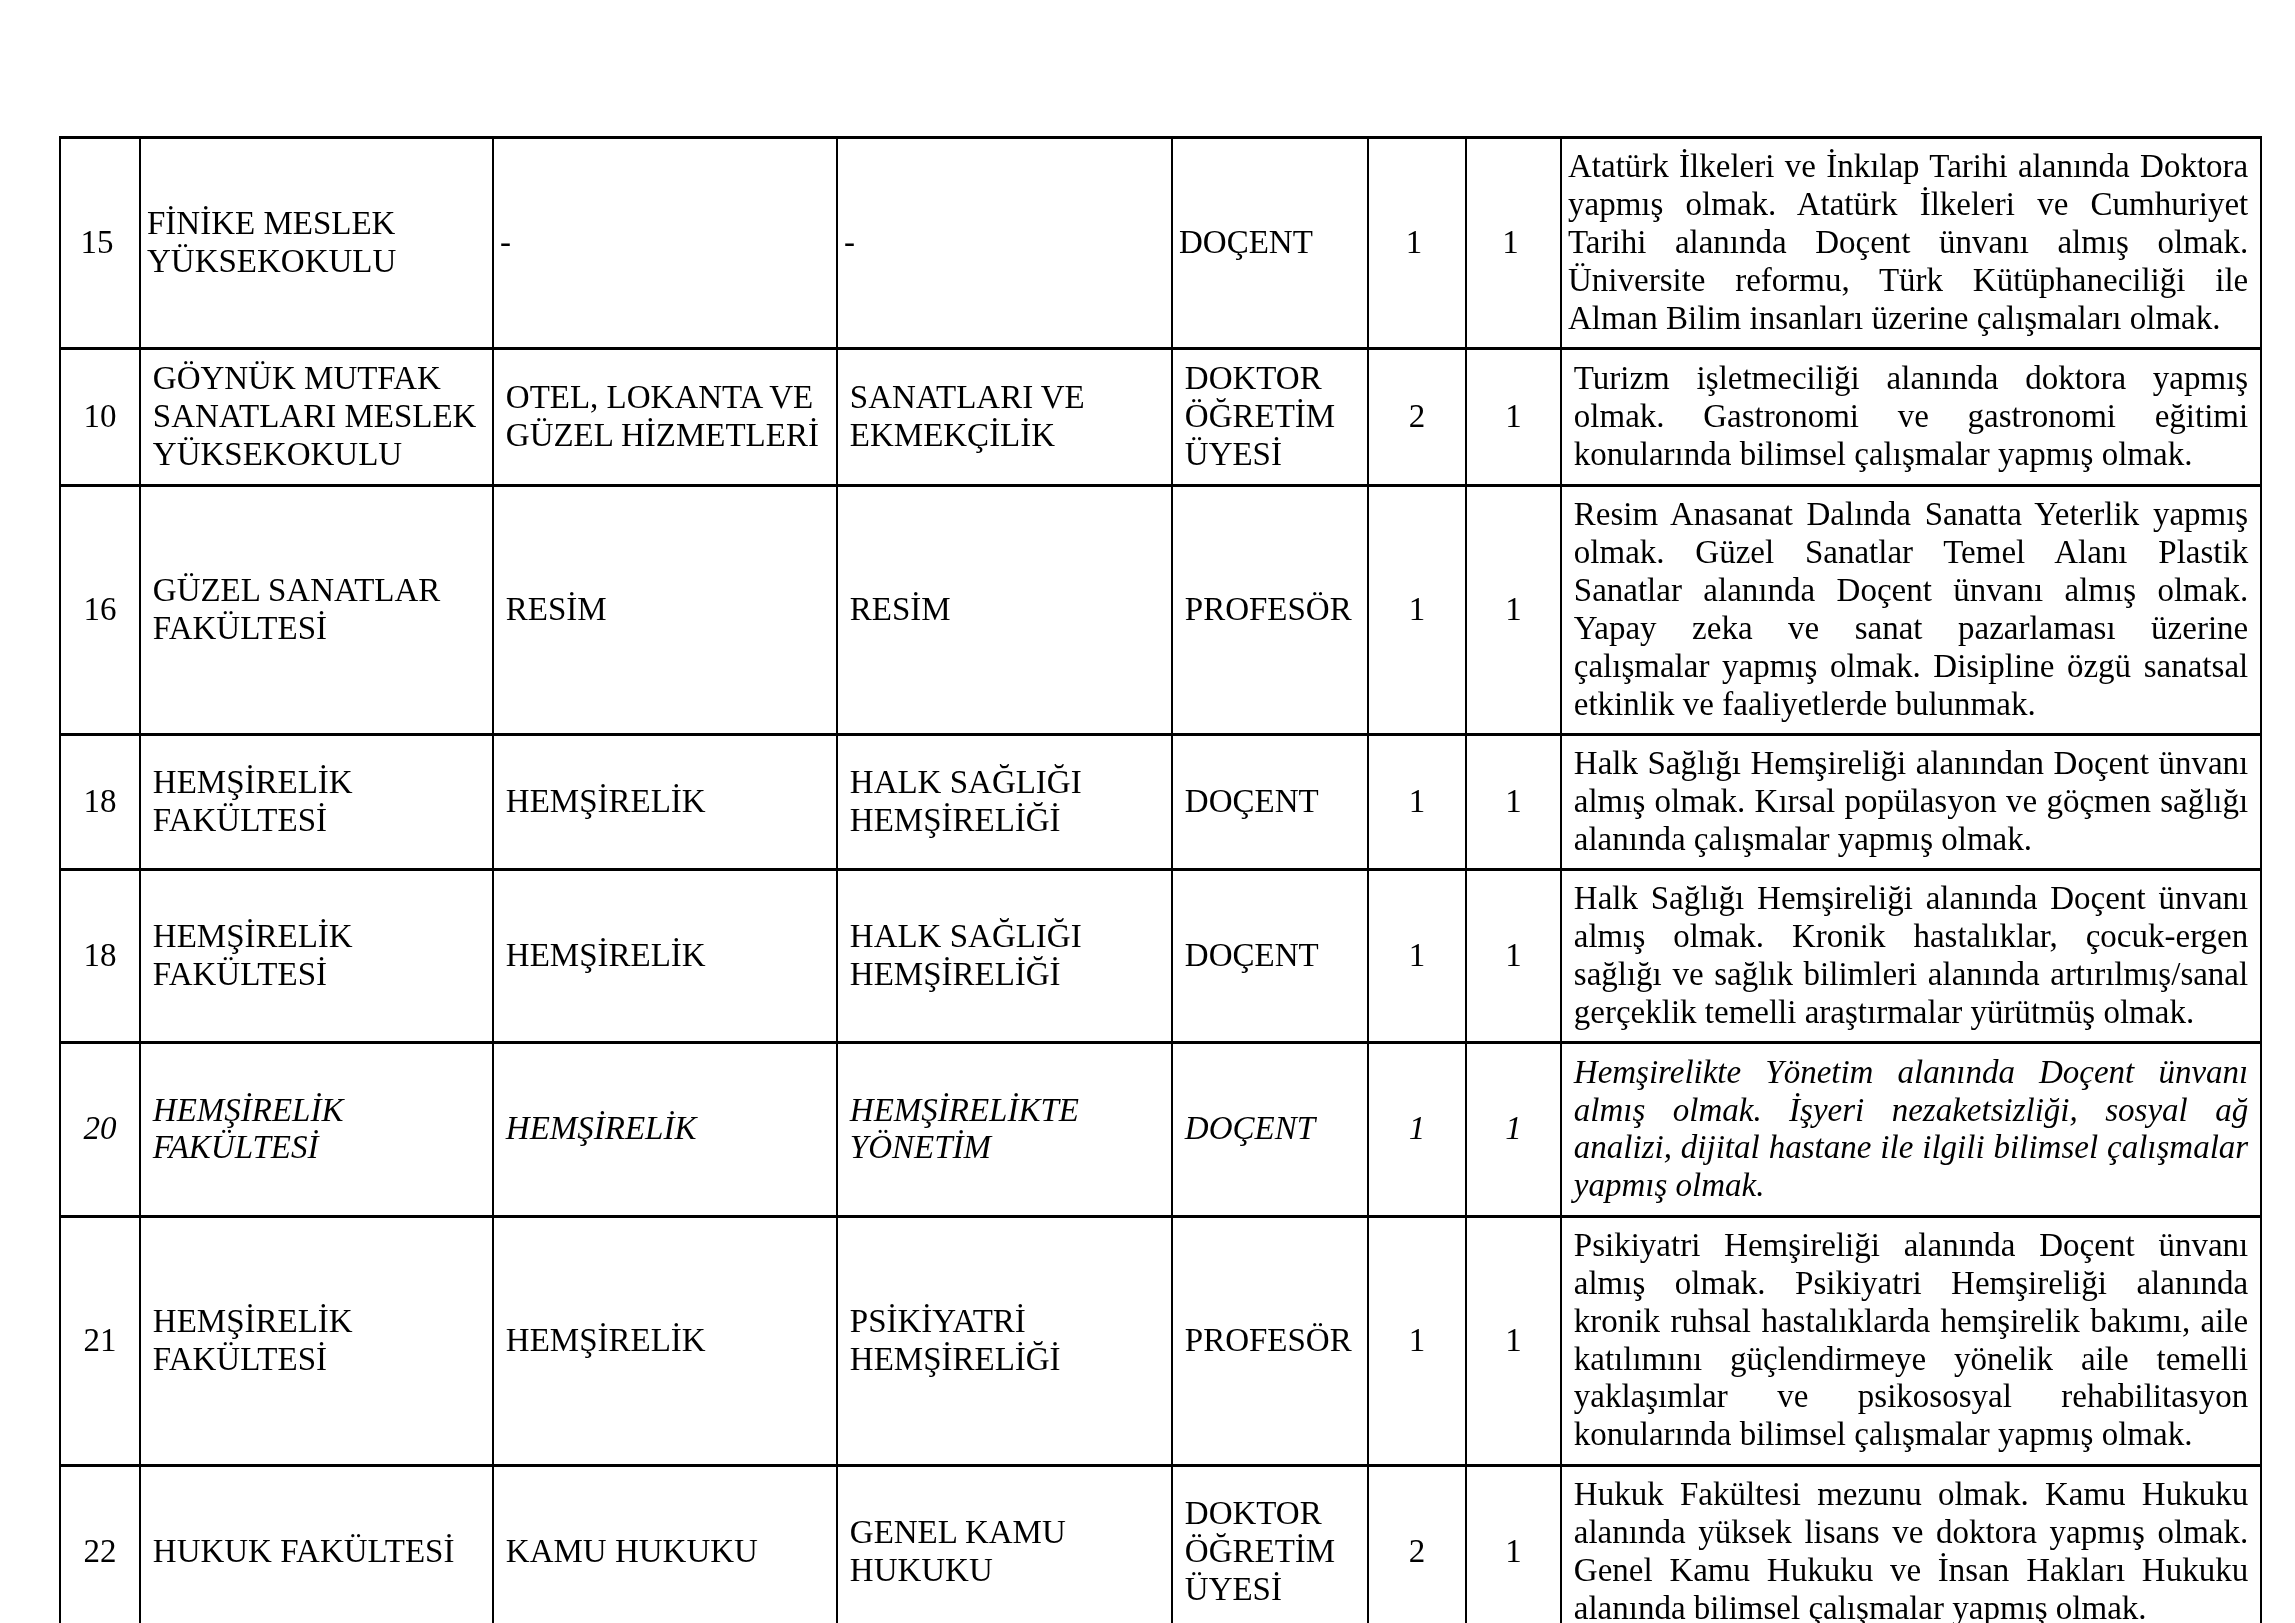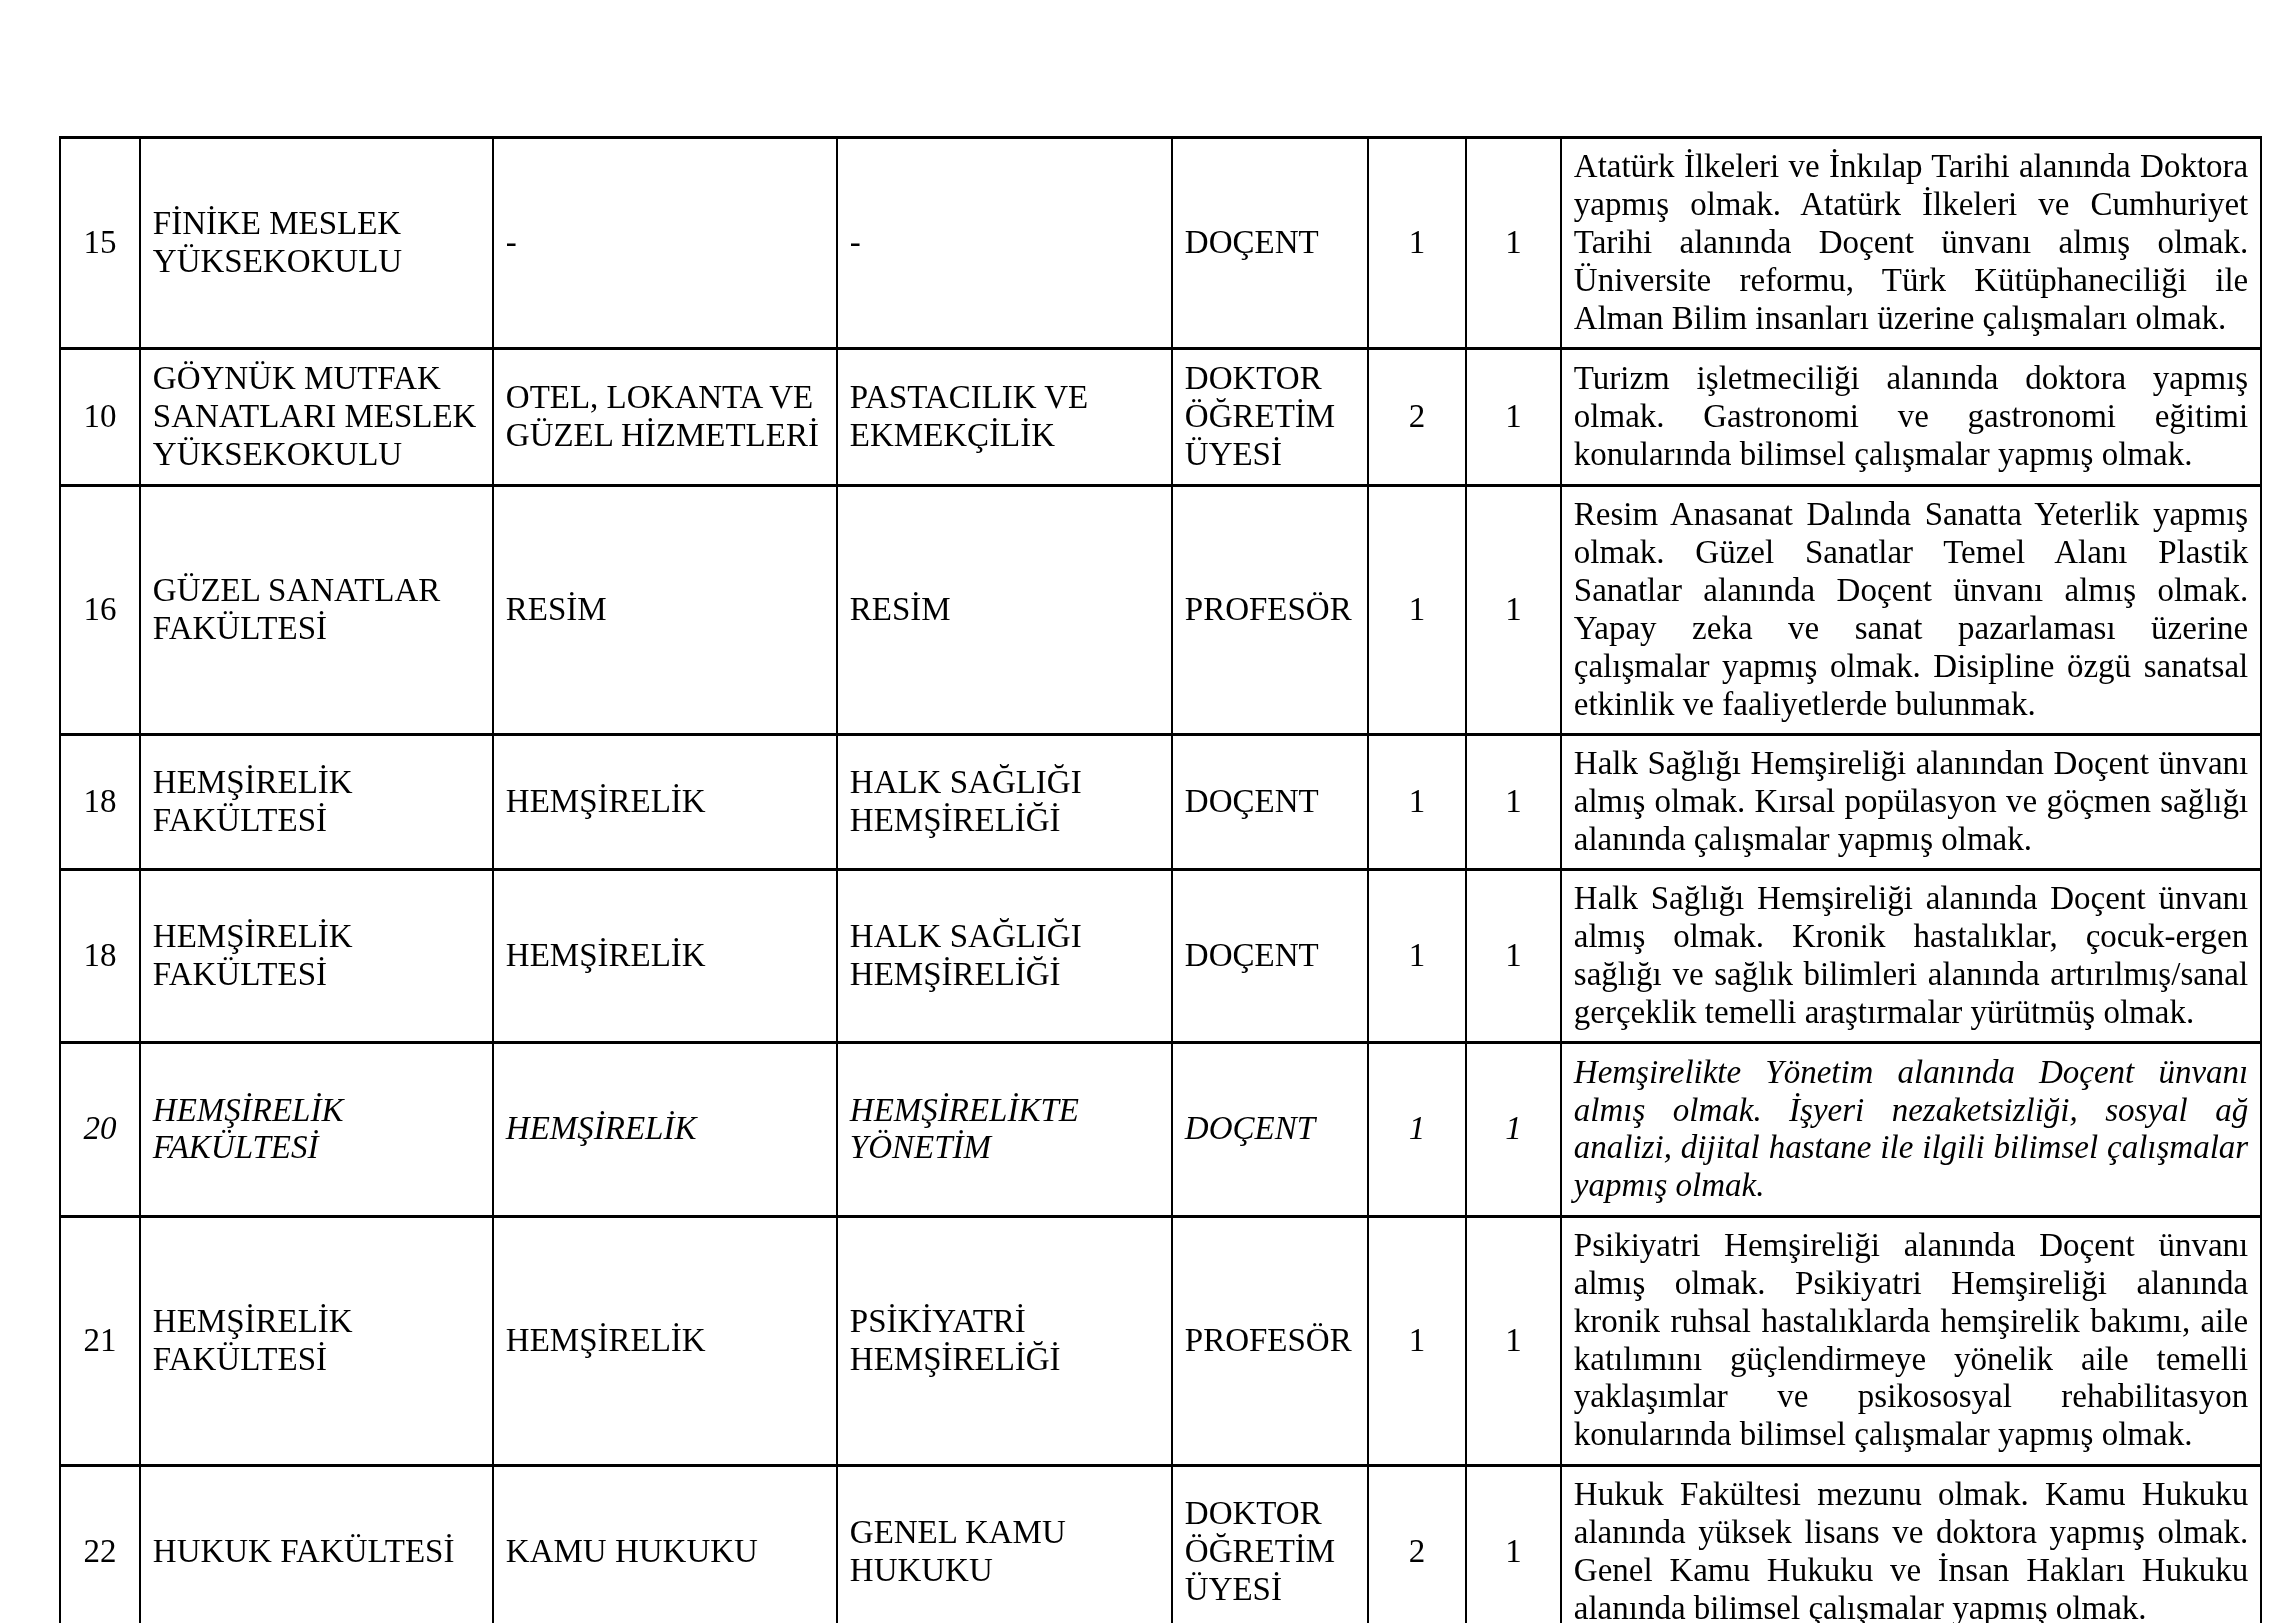--- a/index.html
+++ b/index.html
@@ -38,21 +38,21 @@
     line-height: 1.15;
     padding: 9.2px 11.8px;
     box-sizing: border-box;
     overflow: hidden;
     word-wrap: break-word;
   }
   td.col-no     { text-align: center; padding-left: 2.6px; padding-right: 2.6px; }
   td.col-quota  { text-align: center; padding-left: 3.9px; padding-right: 3.9px; }
   td.col-desc   { text-align: justify; padding-left: 10.5px; padding-right: 9.2px; }
   
-  tbody tr:nth-child(1) td { height: 186px; }
+  tbody tr:nth-child(1) td { height: 186px; padding-left: 6px; }
   tbody tr:nth-child(2) td { height: 137px; }
   tbody tr:nth-child(3) td { height: 236px; }
   tbody tr:nth-child(4) td { height: 117px; }
   tbody tr:nth-child(5) td { height: 151px; }
   tbody tr:nth-child(6) td { height: 127px; font-style: italic; }
   tbody tr:nth-child(7) td { height: 226px; margin-left: 16px; }
   tbody tr:nth-child(8) td { height: 173px; }
 </style>
 </head>
 <body>
@@ -77,21 +77,21 @@
     <td class="col-text">-</td>
     <td class="col-text">DOÇENT</td>
     <td class="col-quota">1</td>
     <td class="col-quota">1</td>
     <td class="col-desc">Atatürk İlkeleri ve İnkılap Tarihi alanında Doktora yapmış olmak. Atatürk İlkeleri ve Cumhuriyet Tarihi alanında Doçent ünvanı almış olmak. Üniversite reformu, Türk Kütüphaneciliği ile Alman Bilim insanları üzerine çalışmaları olmak.</td>
   </tr>
         <tr>
     <td class="col-no">10</td>
     <td class="col-text">GÖYNÜK MUTFAK SANATLARI MESLEK YÜKSEKOKULU</td>
     <td class="col-text">OTEL, LOKANTA VE GÜZEL HİZMETLERİ</td>
-    <td class="col-text">PASTACILIK VE EKMEKÇİLİK</td>
+    <td class="col-text">SANATLARI VE EKMEKÇİLİK</td>
     <td class="col-text">DOKTOR ÖĞRETİM ÜYESİ</td>
     <td class="col-quota">2</td>
     <td class="col-quota">1</td>
     <td class="col-desc">Turizm işletmeciliği alanında doktora yapmış olmak. Gastronomi ve gastronomi eğitimi konularında bilimsel çalışmalar yapmış olmak.</td>
   </tr>
         <tr>
     <td class="col-no">16</td>
     <td class="col-text">GÜZEL SANATLAR FAKÜLTESİ</td>
     <td class="col-text">RESİM</td>
     <td class="col-text">RESİM</td>

